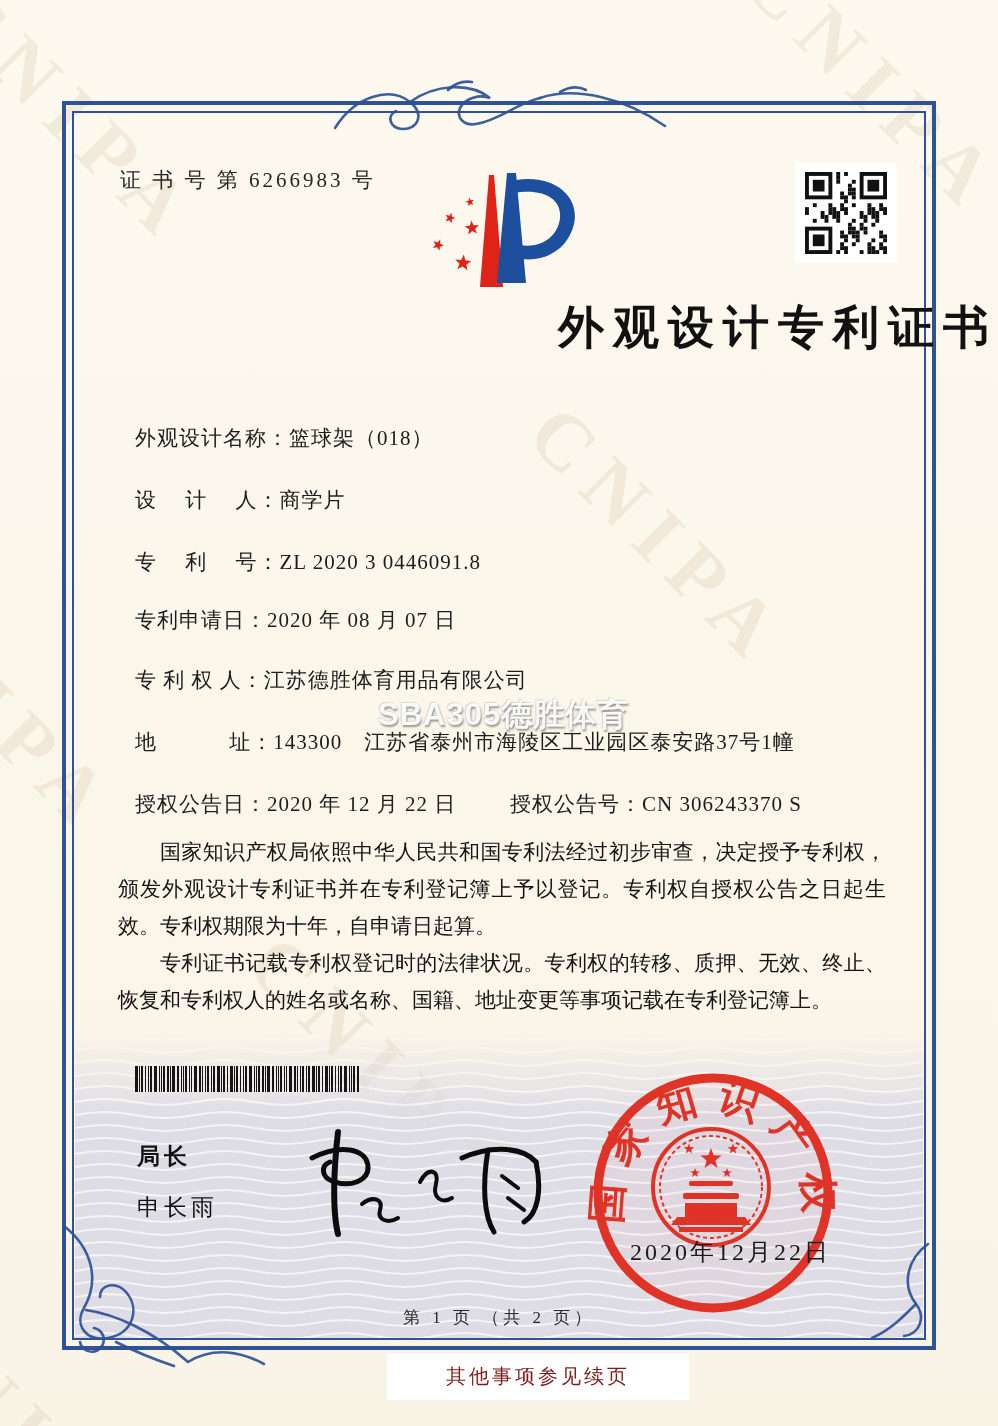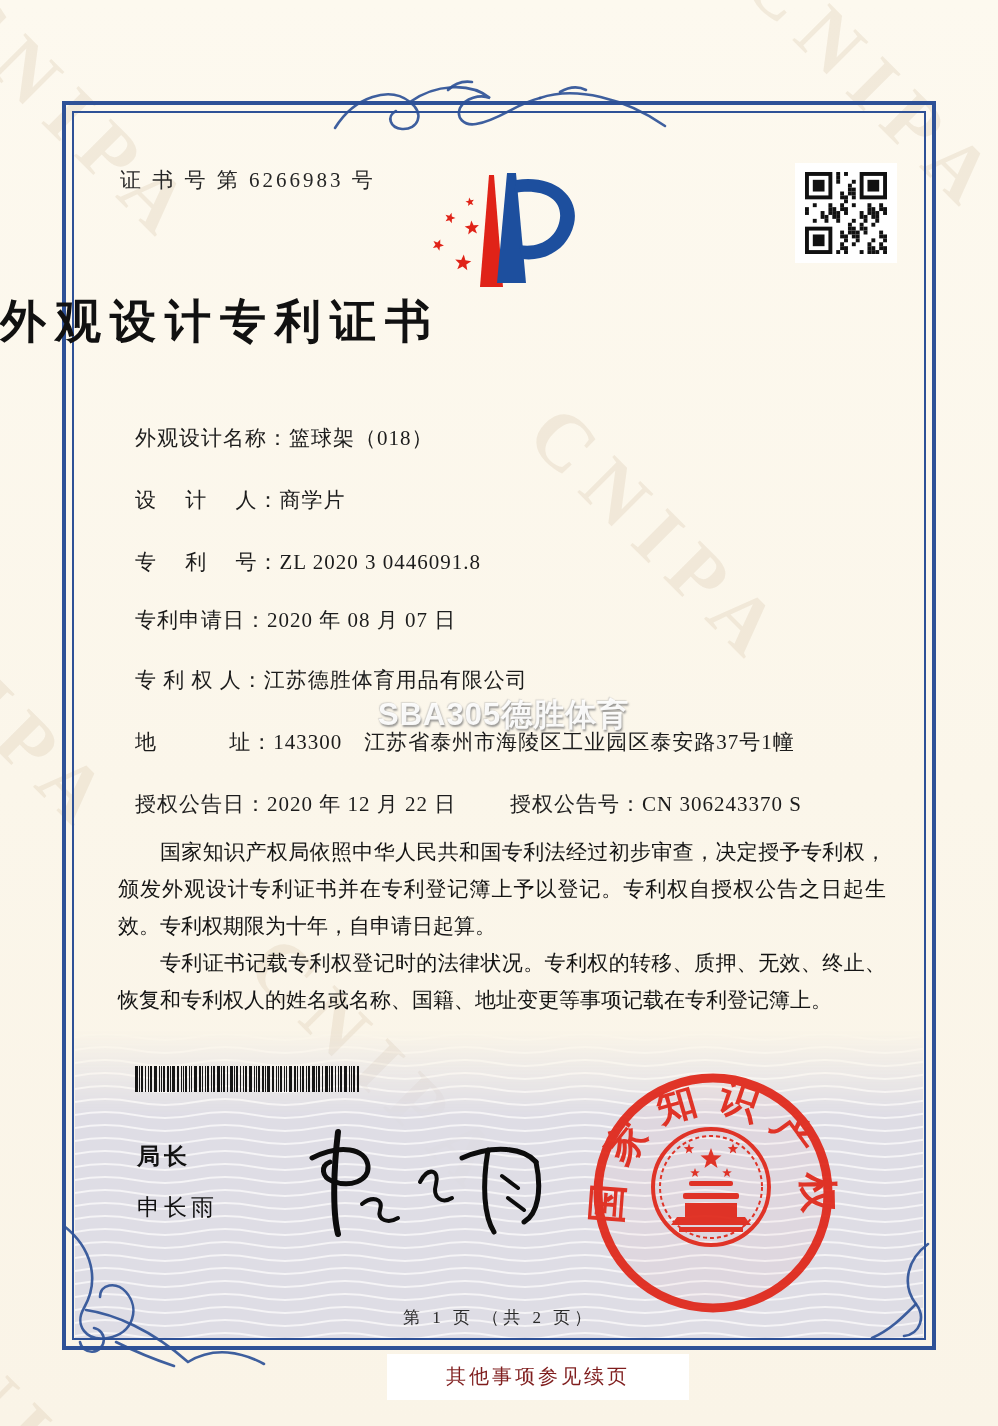--- a/index.html
+++ b/index.html
@@ -25,21 +25,21 @@
   
   .guilloche{position:absolute;left:75px;top:1030px;width:848px;height:308px;z-index:1;opacity:.9;
      -webkit-mask-image:linear-gradient(180deg,transparent 0,#000 85px);
      mask-image:linear-gradient(180deg,transparent 0,#000 85px);}
 
   .cert-no{position:absolute;left:120px;top:166px;font-size:21px;color:#262626;letter-spacing:3px;z-index:4;}
 
   .qr-box{position:absolute;left:795px;top:163px;width:102px;height:100px;background:#fff;z-index:4;}
   .qr-box svg{position:absolute;left:10px;top:9px;}
 
-  .title{position:absolute;left:0;top:291px;width:998px;text-align:left;
+  .title{position:absolute;left:0;top:297px;width:998px;text-align:right;
      font-size:46px;font-weight:bold;color:#111;letter-spacing:9px;z-index:4;}
 
   .field{position:absolute;left:135px;font-size:21px;color:#1c1c1c;letter-spacing:1px;z-index:4;white-space:nowrap;}
   .field .flabel{color:#1c1c1c;}
   .field .fvalue{color:#1c1c1c;margin-top:39px;}
 
   .overlay-wm{position:absolute;left:378px;top:694px;font-family:"Liberation Sans","DejaVu Sans",sans-serif;
      font-size:31px;font-weight:bold;letter-spacing:1px;color:rgba(255,255,255,.92);
      text-shadow:1px 2px 2px rgba(120,120,120,.75),-1px -1px 1px rgba(170,170,170,.4);z-index:5;white-space:nowrap;}
 
@@ -303,20 +303,21 @@
           <polygon points="112.0,105.0 113.2,108.3 116.8,108.5 114.0,110.6 114.9,114.0 112.0,112.1 109.1,114.0 110.0,110.6 107.2,108.5 110.8,108.3"></polygon>
           <polygon points="144.0,105.0 145.2,108.3 148.8,108.5 146.0,110.6 146.9,114.0 144.0,112.1 141.1,114.0 142.0,110.6 139.2,108.5 142.8,108.3"></polygon>
         </g>
       <rect x="100" y="130" width="56" height="6" rx="2"></rect>
       <rect x="106" y="118" width="44" height="5" rx="2"></rect>
       <rect x="102" y="140" width="52" height="14"></rect>
       <polygon points="88,162 168,162 162,154 94,154"></polygon>
       <rect x="96" y="164" width="64" height="5"></rect>
     </g>
   </svg>
+  <div class="seal-date">2020年12月22日</div>
 
   <div class="page-num">第 1 页 （共 2 页）</div>
 
   <div class="footer-note">
     <span>其他事项参见续页</span>
   </div>
 
 </div>
 
 </body></html>

